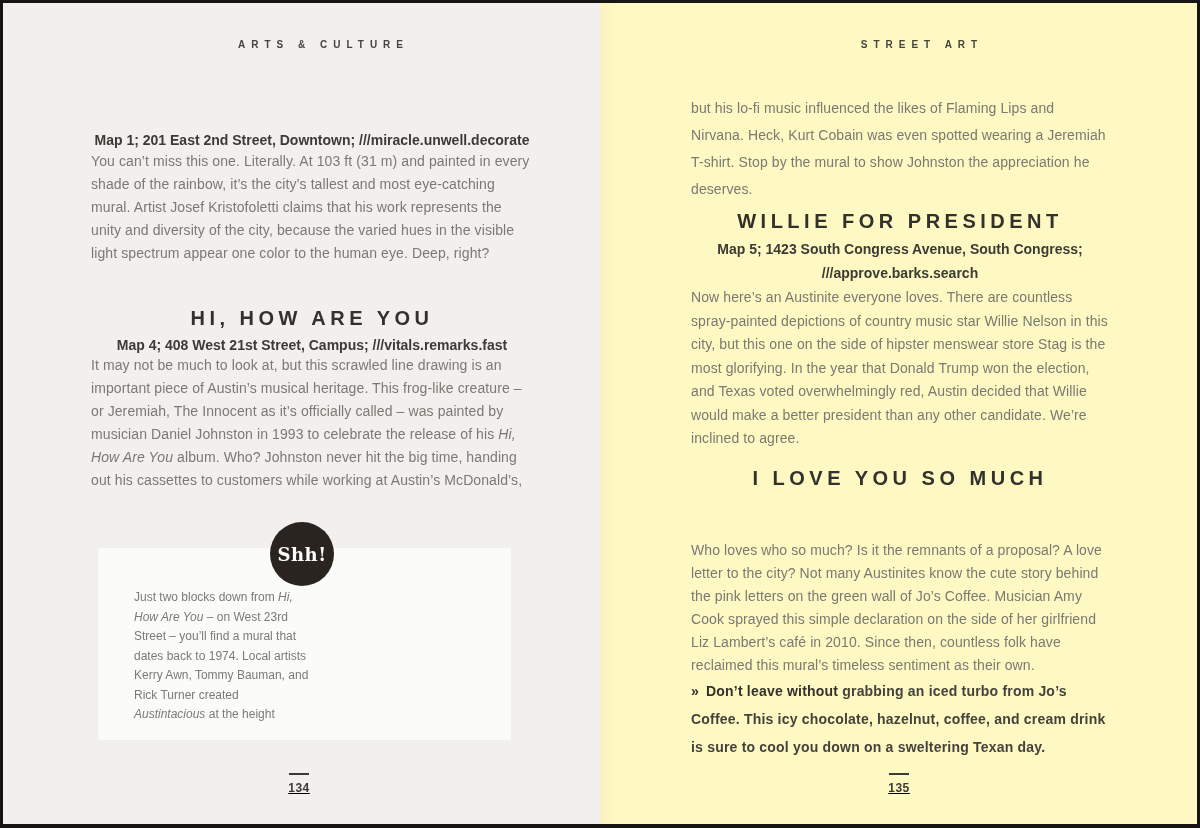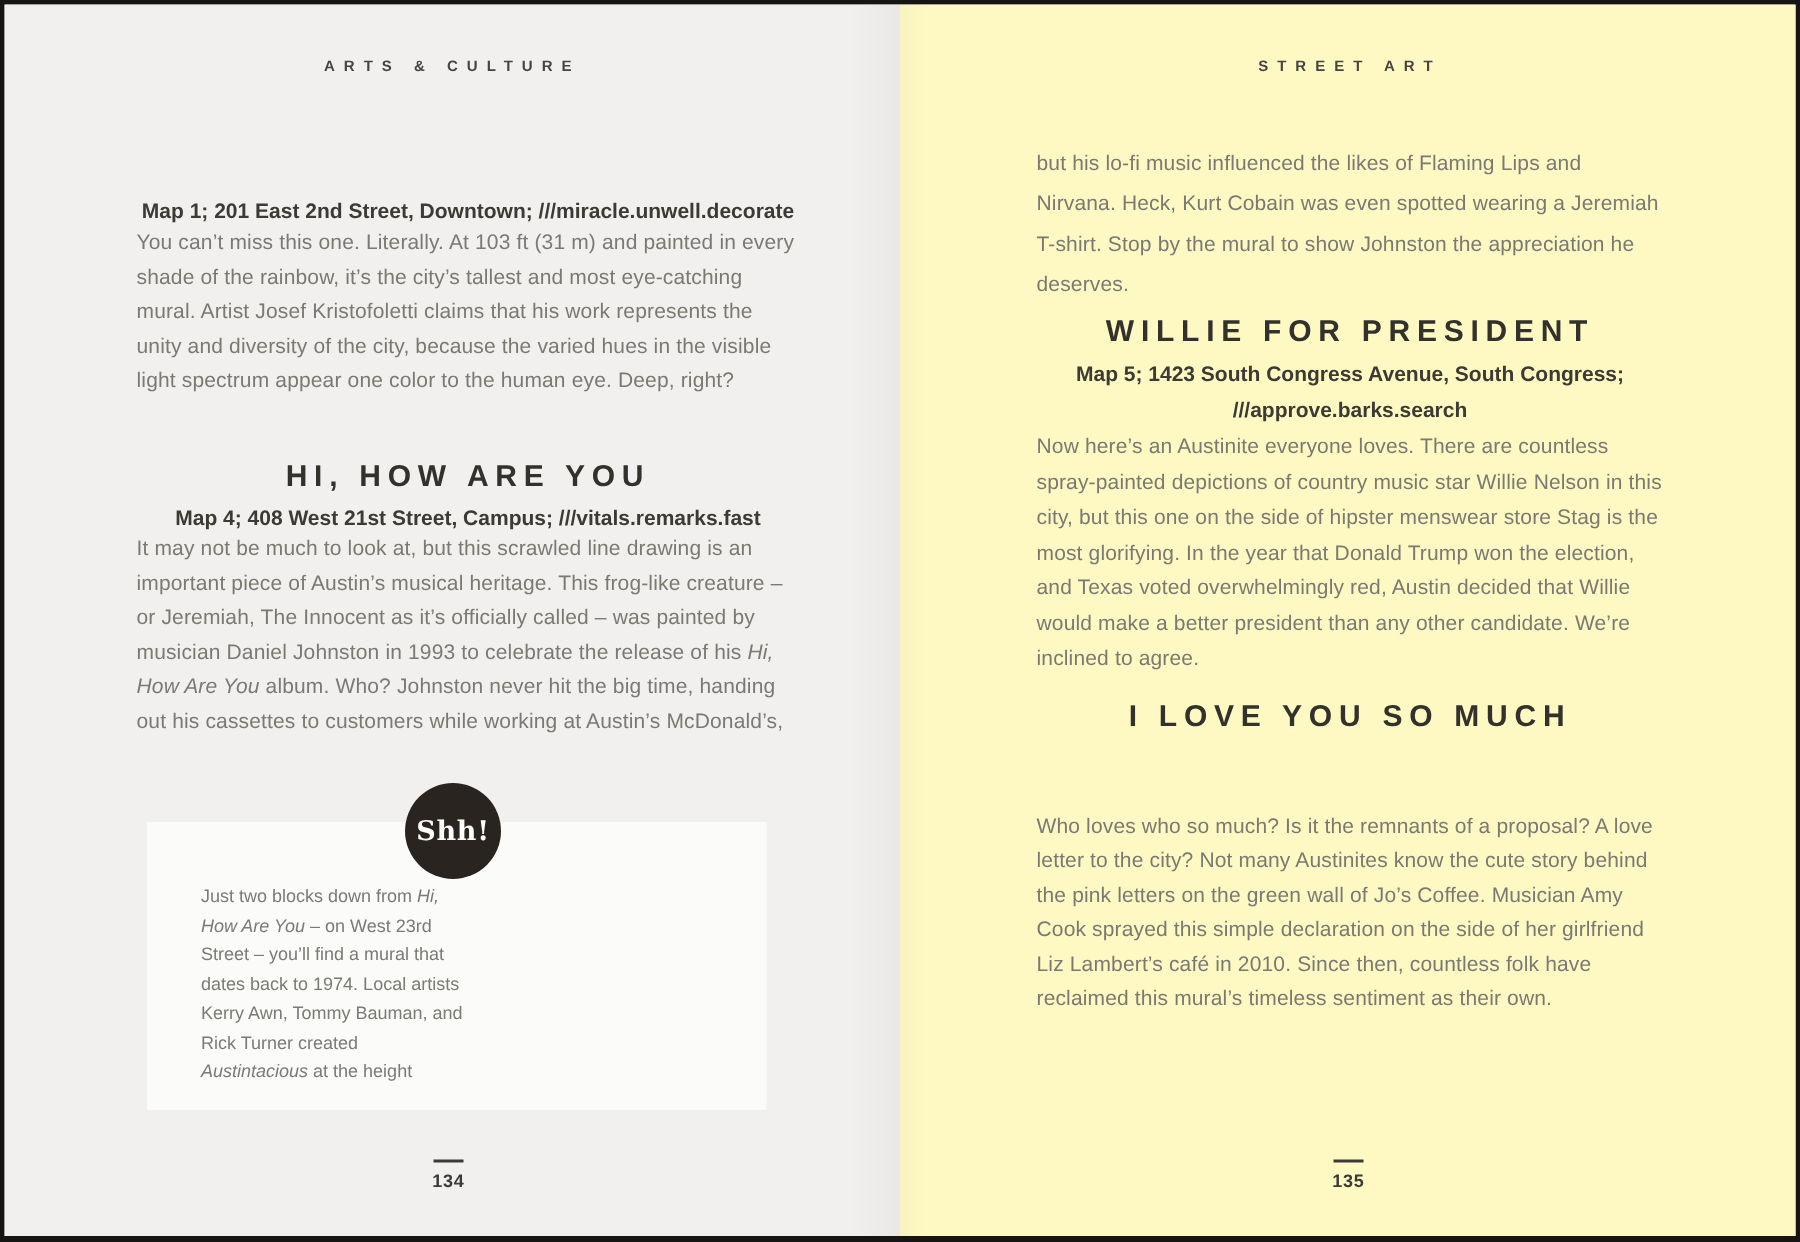--- a/index.html
+++ b/index.html
@@ -1,20 +1,20 @@
 <!DOCTYPE html>
 <html><head>
 <meta charset="utf-8">
 <style>
   html,body{margin:0;padding:0;}
   body{width:1200px;height:828px;font-family:"Liberation Sans",sans-serif;background:#fdfdfd;}
   #spread{position:relative;width:1200px;height:828px;box-sizing:border-box;
     border:3px solid #161513;border-bottom-width:4px;overflow:hidden;background:#fdfdfd;}
   
-  .page{position:absolute;top:0;height:100%;}
+  .page{position:absolute;top:0;height:100%;padding-left:44px;}
   #page-left{left:0;width:597px;background:#f1f0ee;}
   #page-left::after{content:"";position:absolute;right:0;top:0;width:34px;height:100%;
     background:linear-gradient(to right,rgba(0,0,0,0),rgba(0,0,0,0.035));}
   #page-right{left:597px;width:600px;background:#fef9c3;}
   #page-right::before{content:"";position:absolute;left:0;top:0;width:18px;height:100%;
     background:linear-gradient(to right,rgba(0,0,0,0.025),rgba(0,0,0,0));}
   
   .running-head{position:absolute;top:36px;left:0;width:100%;text-align:center;
     font-size:10px;font-weight:600;letter-spacing:6px;color:#45443f;}
   
@@ -32,21 +32,21 @@
     display:flex;align-items:center;justify-content:center;letter-spacing:0.5px;}
   .shh-col{position:absolute;top:40px;font-size:12px;line-height:19.5px;color:#7b7a74;}
   .shh-col .it{font-style:italic;}
   #shh-col1{left:36px;width:176px;}
   #shh-col2{left:216px;width:166px;}
   
   .tip{font-size:14px;line-height:28px;color:#44423c;font-weight:600;letter-spacing:0.2px;}
   .tip .tip-marker{font-weight:700;color:#32312c;margin-right:7px;}
   .tip .tip-lead{font-weight:700;color:#32312c;}
   
-  .pagenum{position:absolute;top:770px;width:44px;text-align:center;}
+  .pagenum{position:absolute;top:770px;width:44px;text-align:center;text-decoration:underline;}
   .pagenum .rule{display:block;width:20px;height:2px;background:#3b3a34;margin:0 auto 3px auto;}
   .pagenum .num{font-size:12px;font-weight:700;color:#3b3a34;letter-spacing:0.5px;}
 </style>
 </head>
 <body>
 
 <div id="spread">
 
   <div id="page-left" class="page">
     <div class="running-head">ARTS &amp; CULTURE</div>
@@ -77,20 +77,21 @@
     <div class="abs col-right sec-title" style="top:207px;">WILLIE FOR PRESIDENT</div>
     <div class="abs col-right sec-address" style="top:234px;">
       <span style="display:block;">Map 5; 1423 South Congress Avenue, South Congress;</span>
       <span style="display:block;">///approve.barks.search</span>
     </div>
     <div class="abs col-right body-text" style="top:283px;line-height:23.5px;">Now here’s an Austinite everyone loves. There are countless spray-painted depictions of country music star Willie Nelson in this city, but this one on the side of hipster menswear store Stag is the most glorifying. In the year that Donald Trump won the election, and Texas voted overwhelmingly red, Austin decided that Willie would make a better president than any other candidate. We’re inclined to agree.</div>
 
     <div class="abs col-right sec-title" style="top:464px;">I LOVE YOU SO MUCH</div>
     <div class="abs col-right body-text" style="top:536px;line-height:23px;">Who loves who so much? Is it the remnants of a proposal? A love letter to the city? Not many Austinites know the cute story behind the pink letters on the green wall of Jo’s Coffee. Musician Amy Cook sprayed this simple declaration on the side of her girlfriend Liz Lambert’s café in 2010. Since then, countless folk have reclaimed this mural’s timeless sentiment as their own.</div>
 
+    <div class="abs col-right tip" style="top:674px;"><span class="tip-marker">»</span><span class="tip-lead">Don’t leave without</span><span> grabbing an iced turbo from Jo’s Coffee. This icy chocolate, hazelnut, coffee, and cream drink is sure to cool you down on a sweltering Texan day.</span></div>
 
     <div class="pagenum" style="left:277px;">
       <span class="rule"></span>
       <span class="num">135</span>
     </div>
   </div>
 
 </div>
 
 </body></html>

